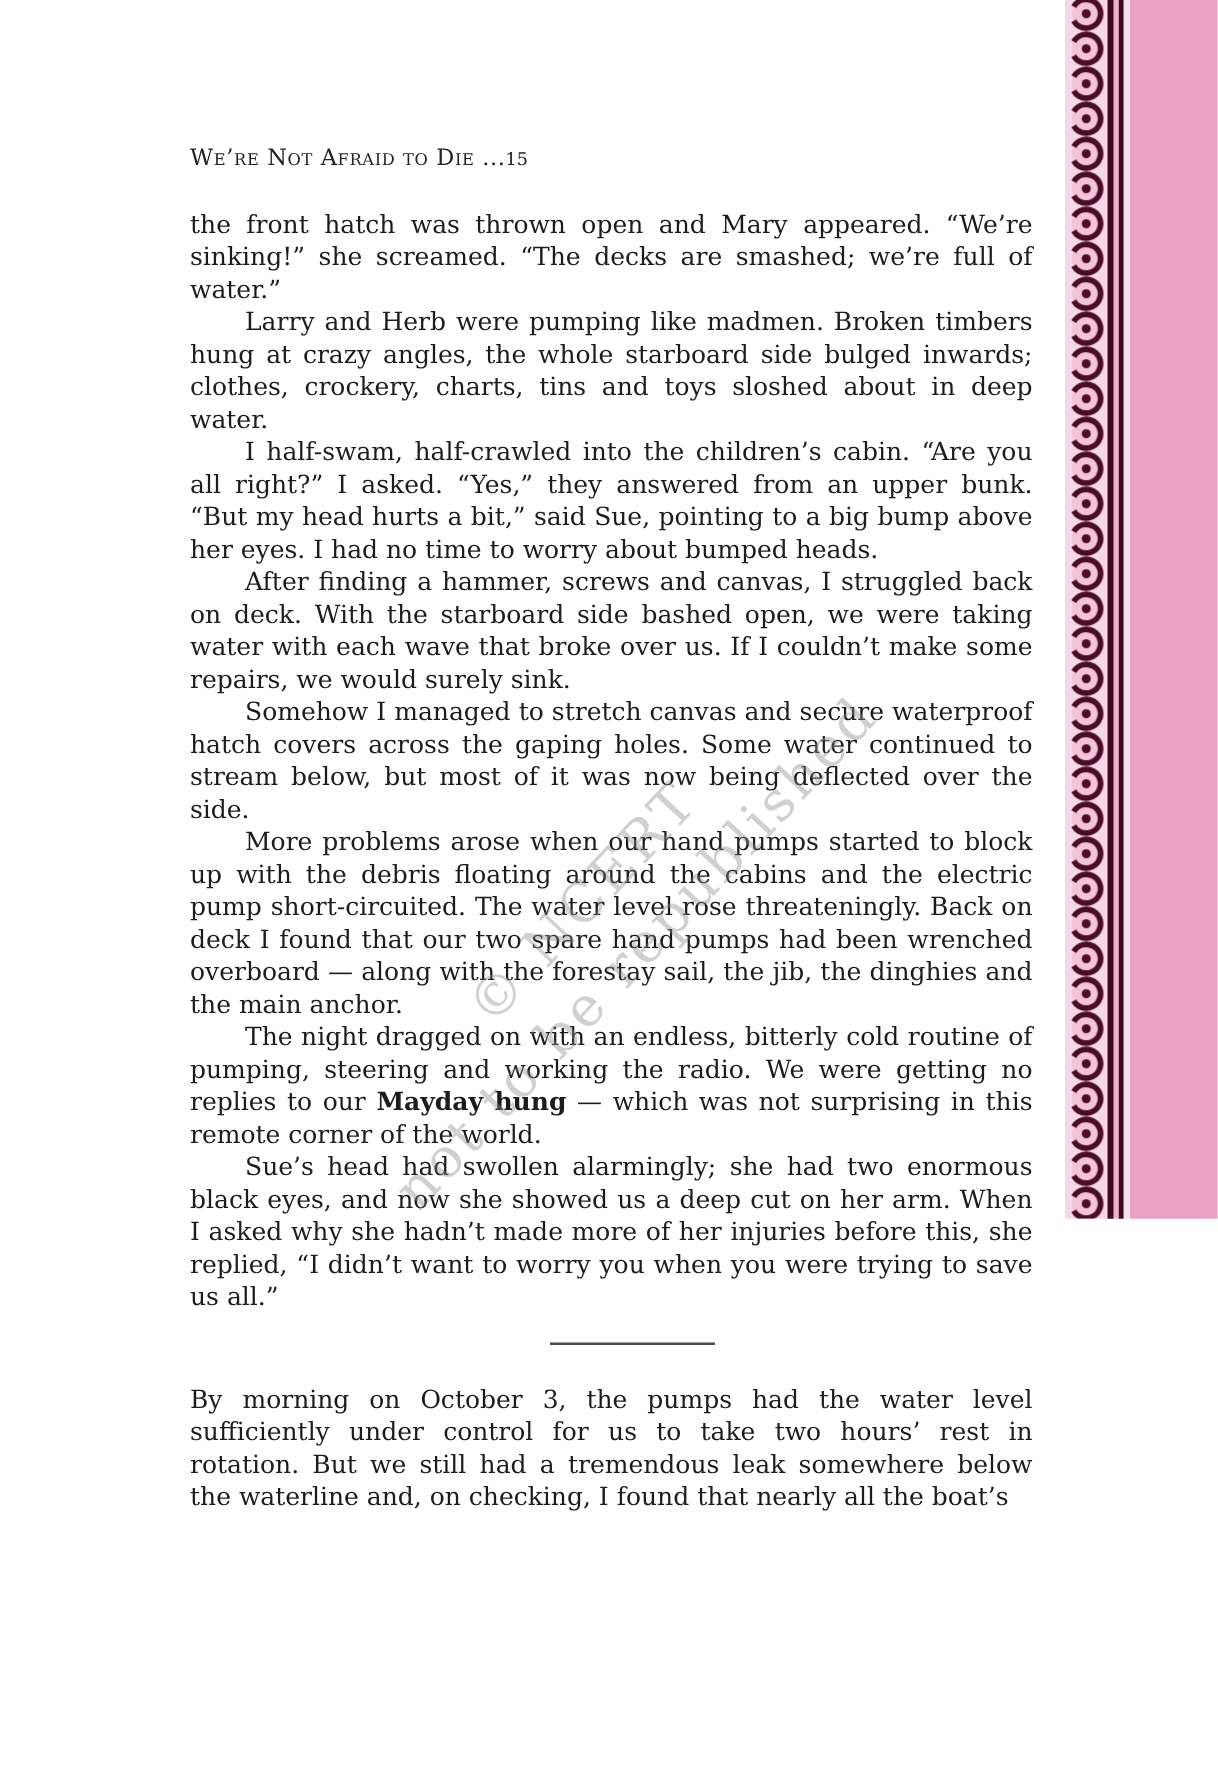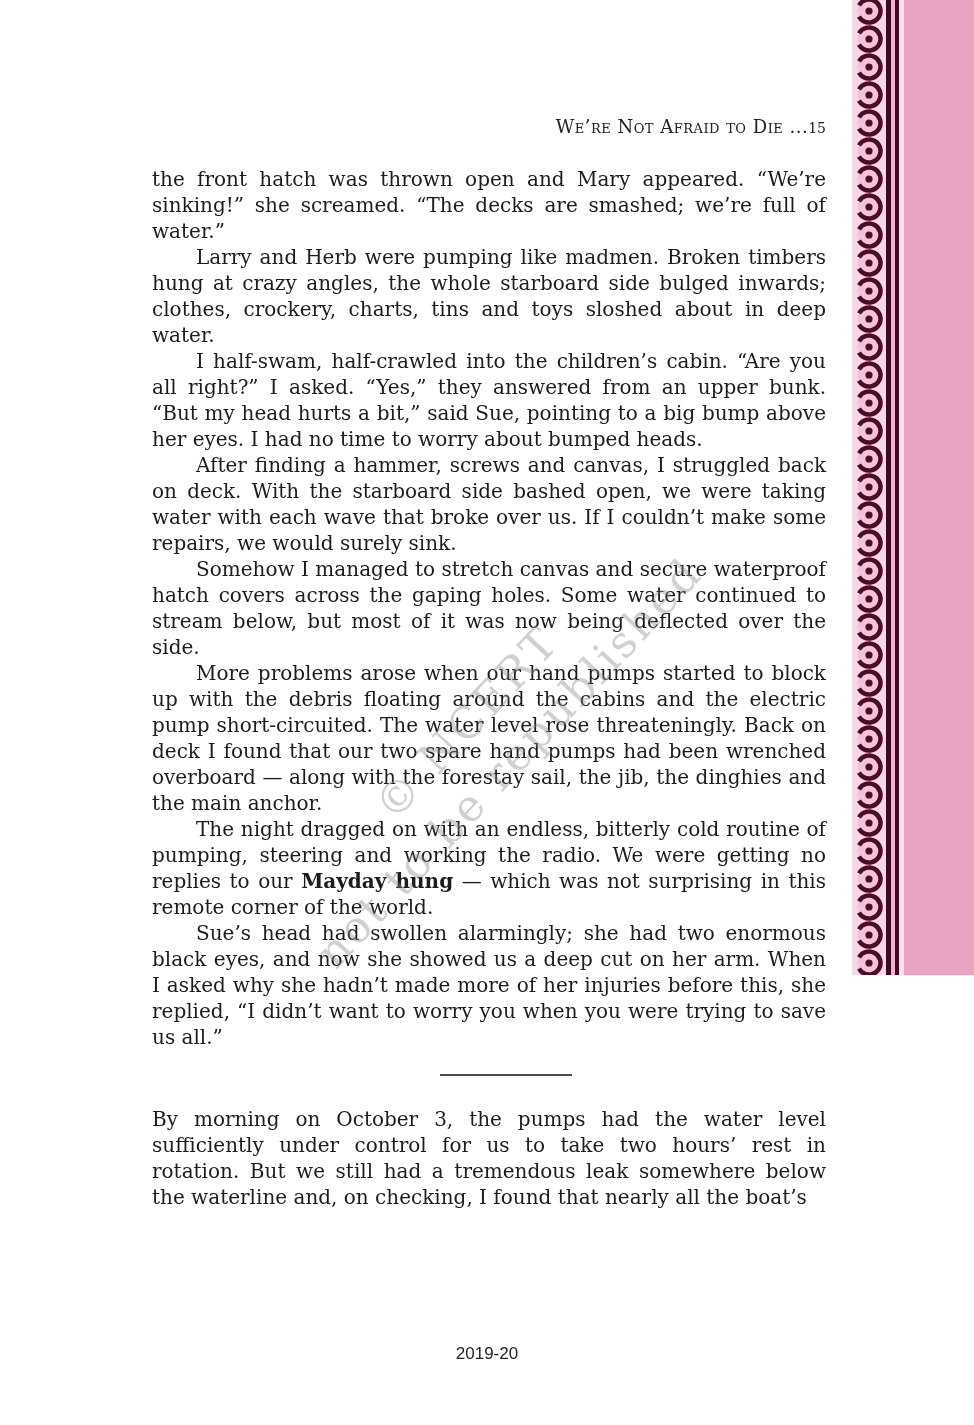--- a/index.html
+++ b/index.html
@@ -18,21 +18,21 @@
   .chain-strip { position: absolute; left: 0; top: 0; width: 34px; height: 975px; background: #f6d7e7; }
   .decor-line-1 { position: absolute; left: 34px; top: 0; width: 5px; height: 975px; background: #3e0a22; }
   .decor-gap-pink { position: absolute; left: 39px; top: 0; width: 4px; height: 975px; background: #f0b2d0; }
   .decor-line-2 { position: absolute; left: 43px; top: 0; width: 4px; height: 975px; background: #3e0a22; }
   .decor-gap-light { position: absolute; left: 47px; top: 0; width: 5px; height: 975px; background: #f9e0ec; }
   .pink-band { position: absolute; left: 52px; top: 0; width: 70px; height: 975px; background: #e8a2c4; }
 
   
   .header-row {
     position: absolute; left: 152px; top: 116px; width: 674px;
-    display: flex; justify-content: flex-end; align-items: baseline;
+    display: flex; justify-content: flex-start; align-items: baseline;
   }
   .running-title {
     font-variant: small-caps;
     font-size: 18px; letter-spacing: 0.5px; color: #222;
   }
   .page-number { font-size: 14px; color: #222; }
 
   
   .content {
     position: absolute; left: 152px; top: 166px; width: 674px;
@@ -112,15 +112,14 @@
     <div>
         <p class="para"><span>By morning on October 3, the pumps had the water level sufficiently under control for us to take two hours’ rest in rotation. But we still had a tremendous leak somewhere below the waterline and, on checking, I found that nearly all the boat’s</span></p>
       </div>
   </div>
 
   <div class="watermark">
     <span class="wm-line">© NCERT</span>
     <span class="wm-line">not to be republished</span>
   </div>
 
-  <div class="footer">2019-20</div>
 
 </div>
 
 </body></html>

